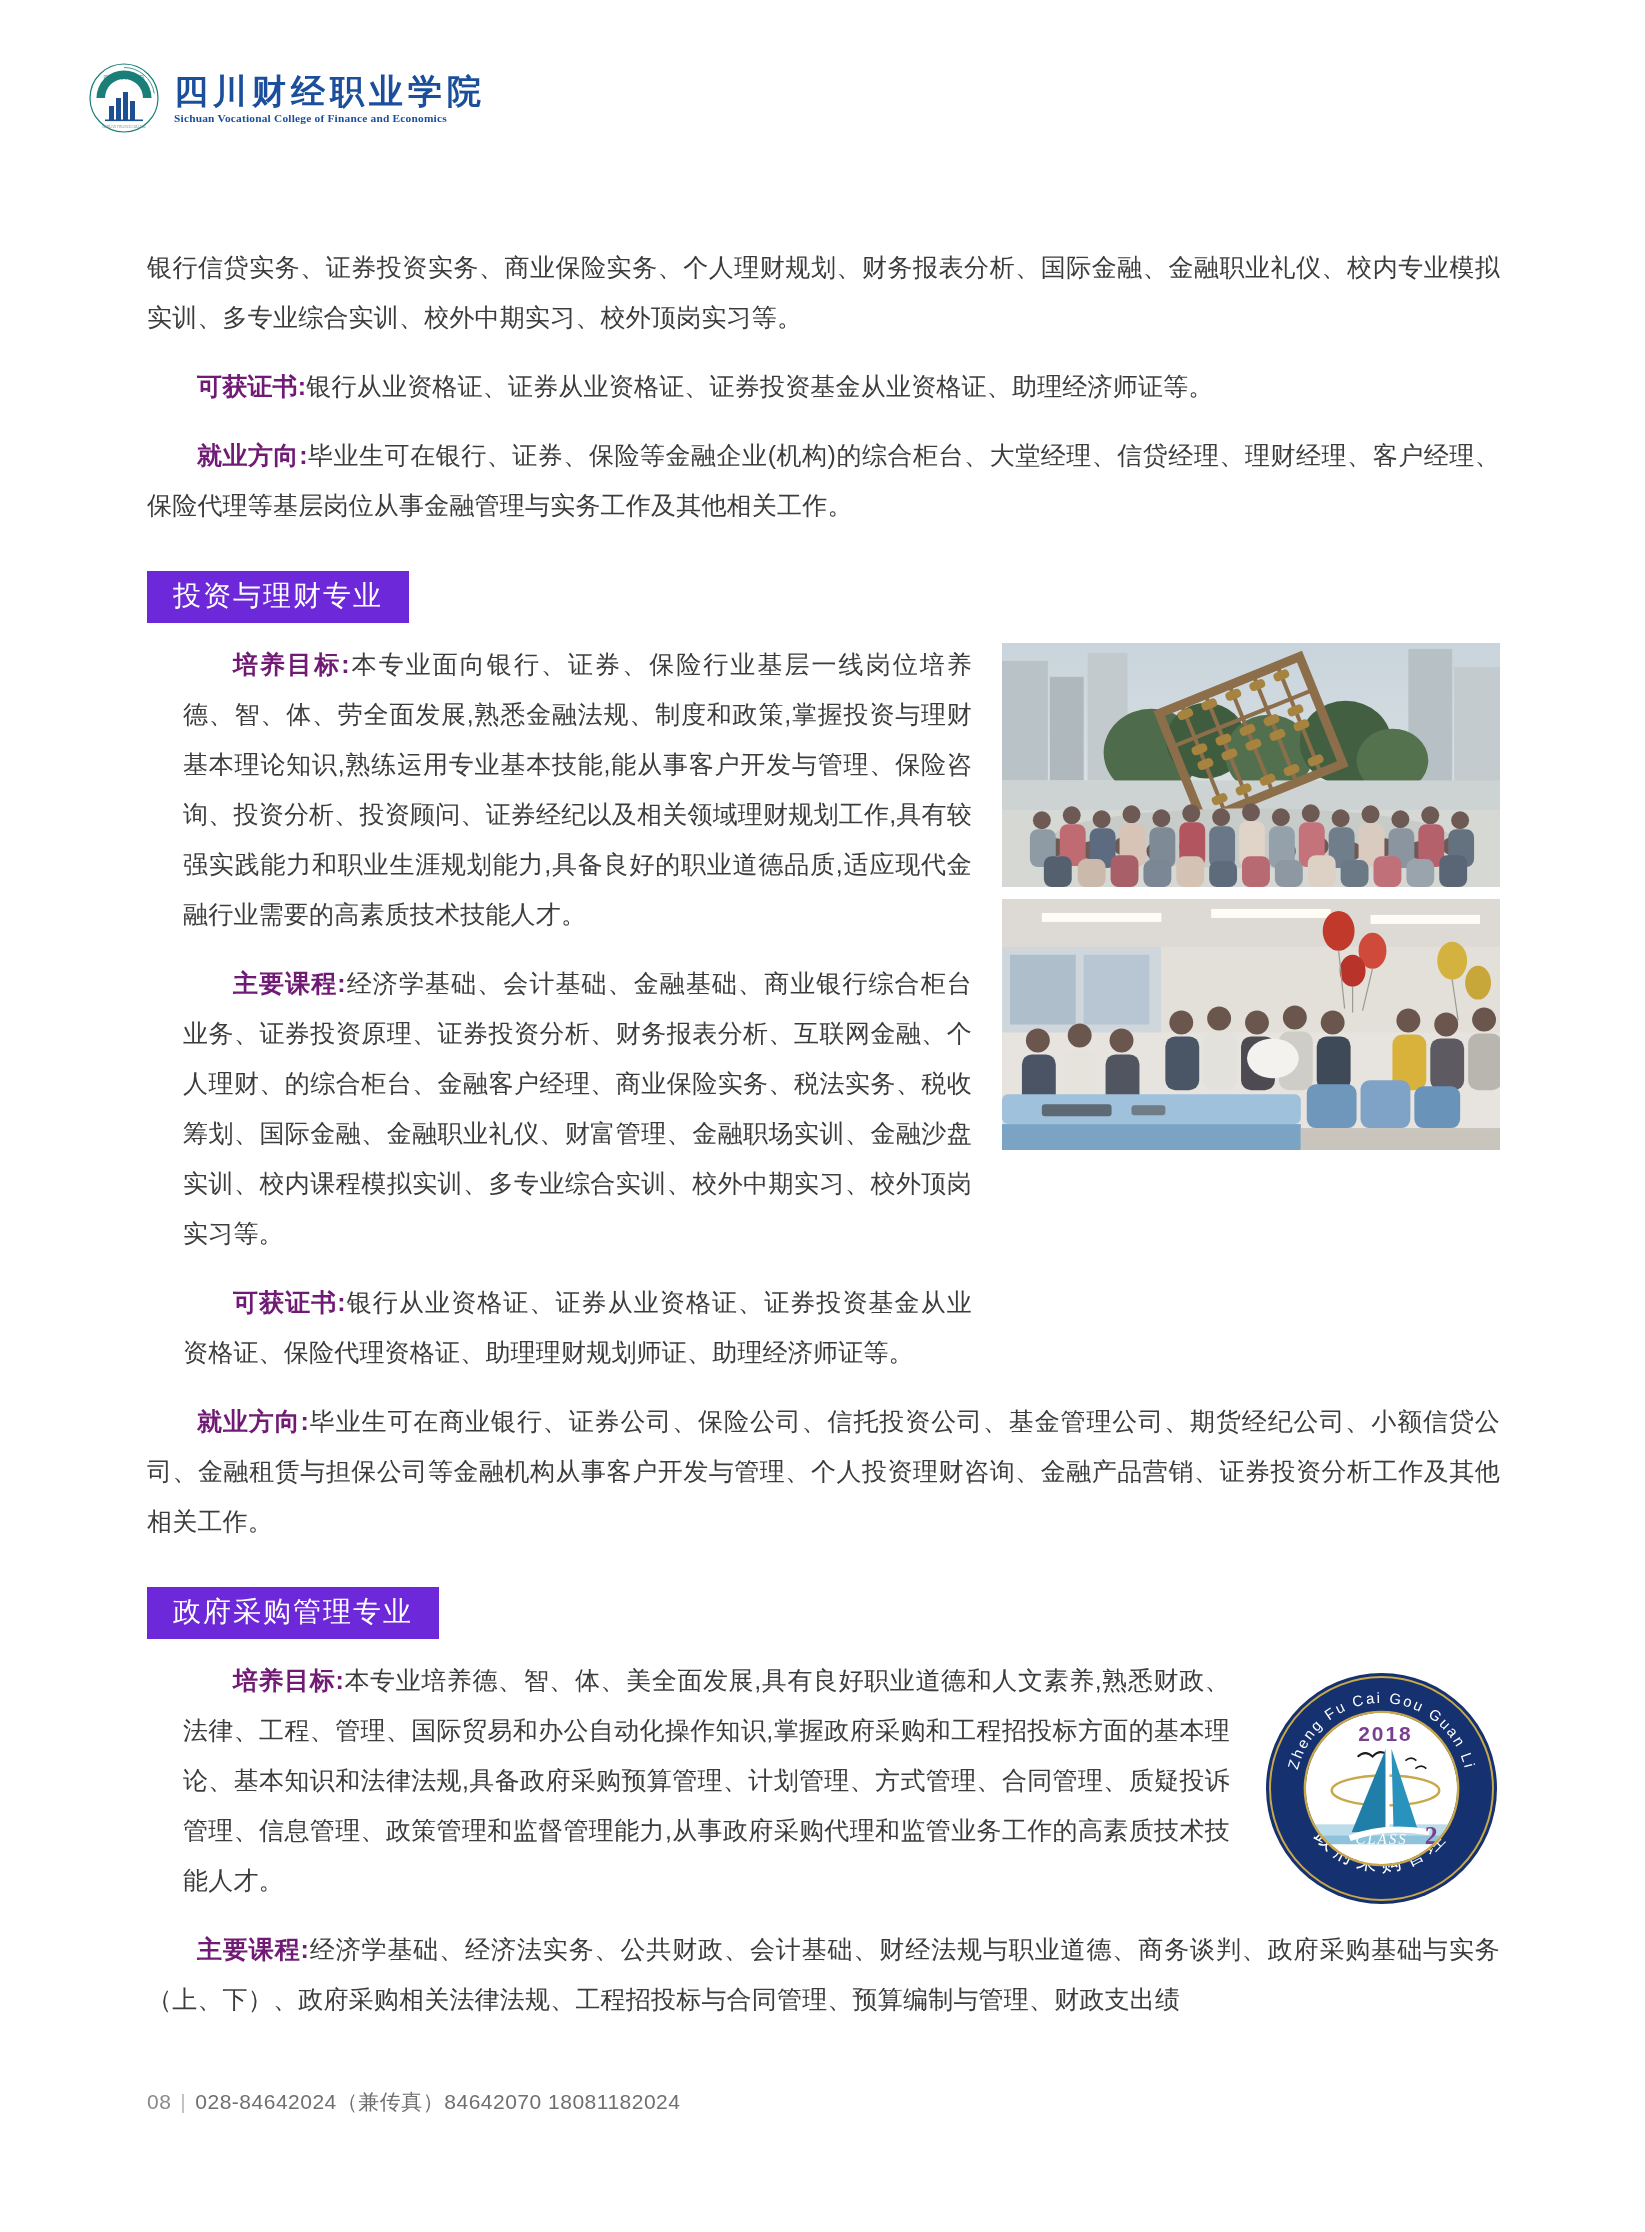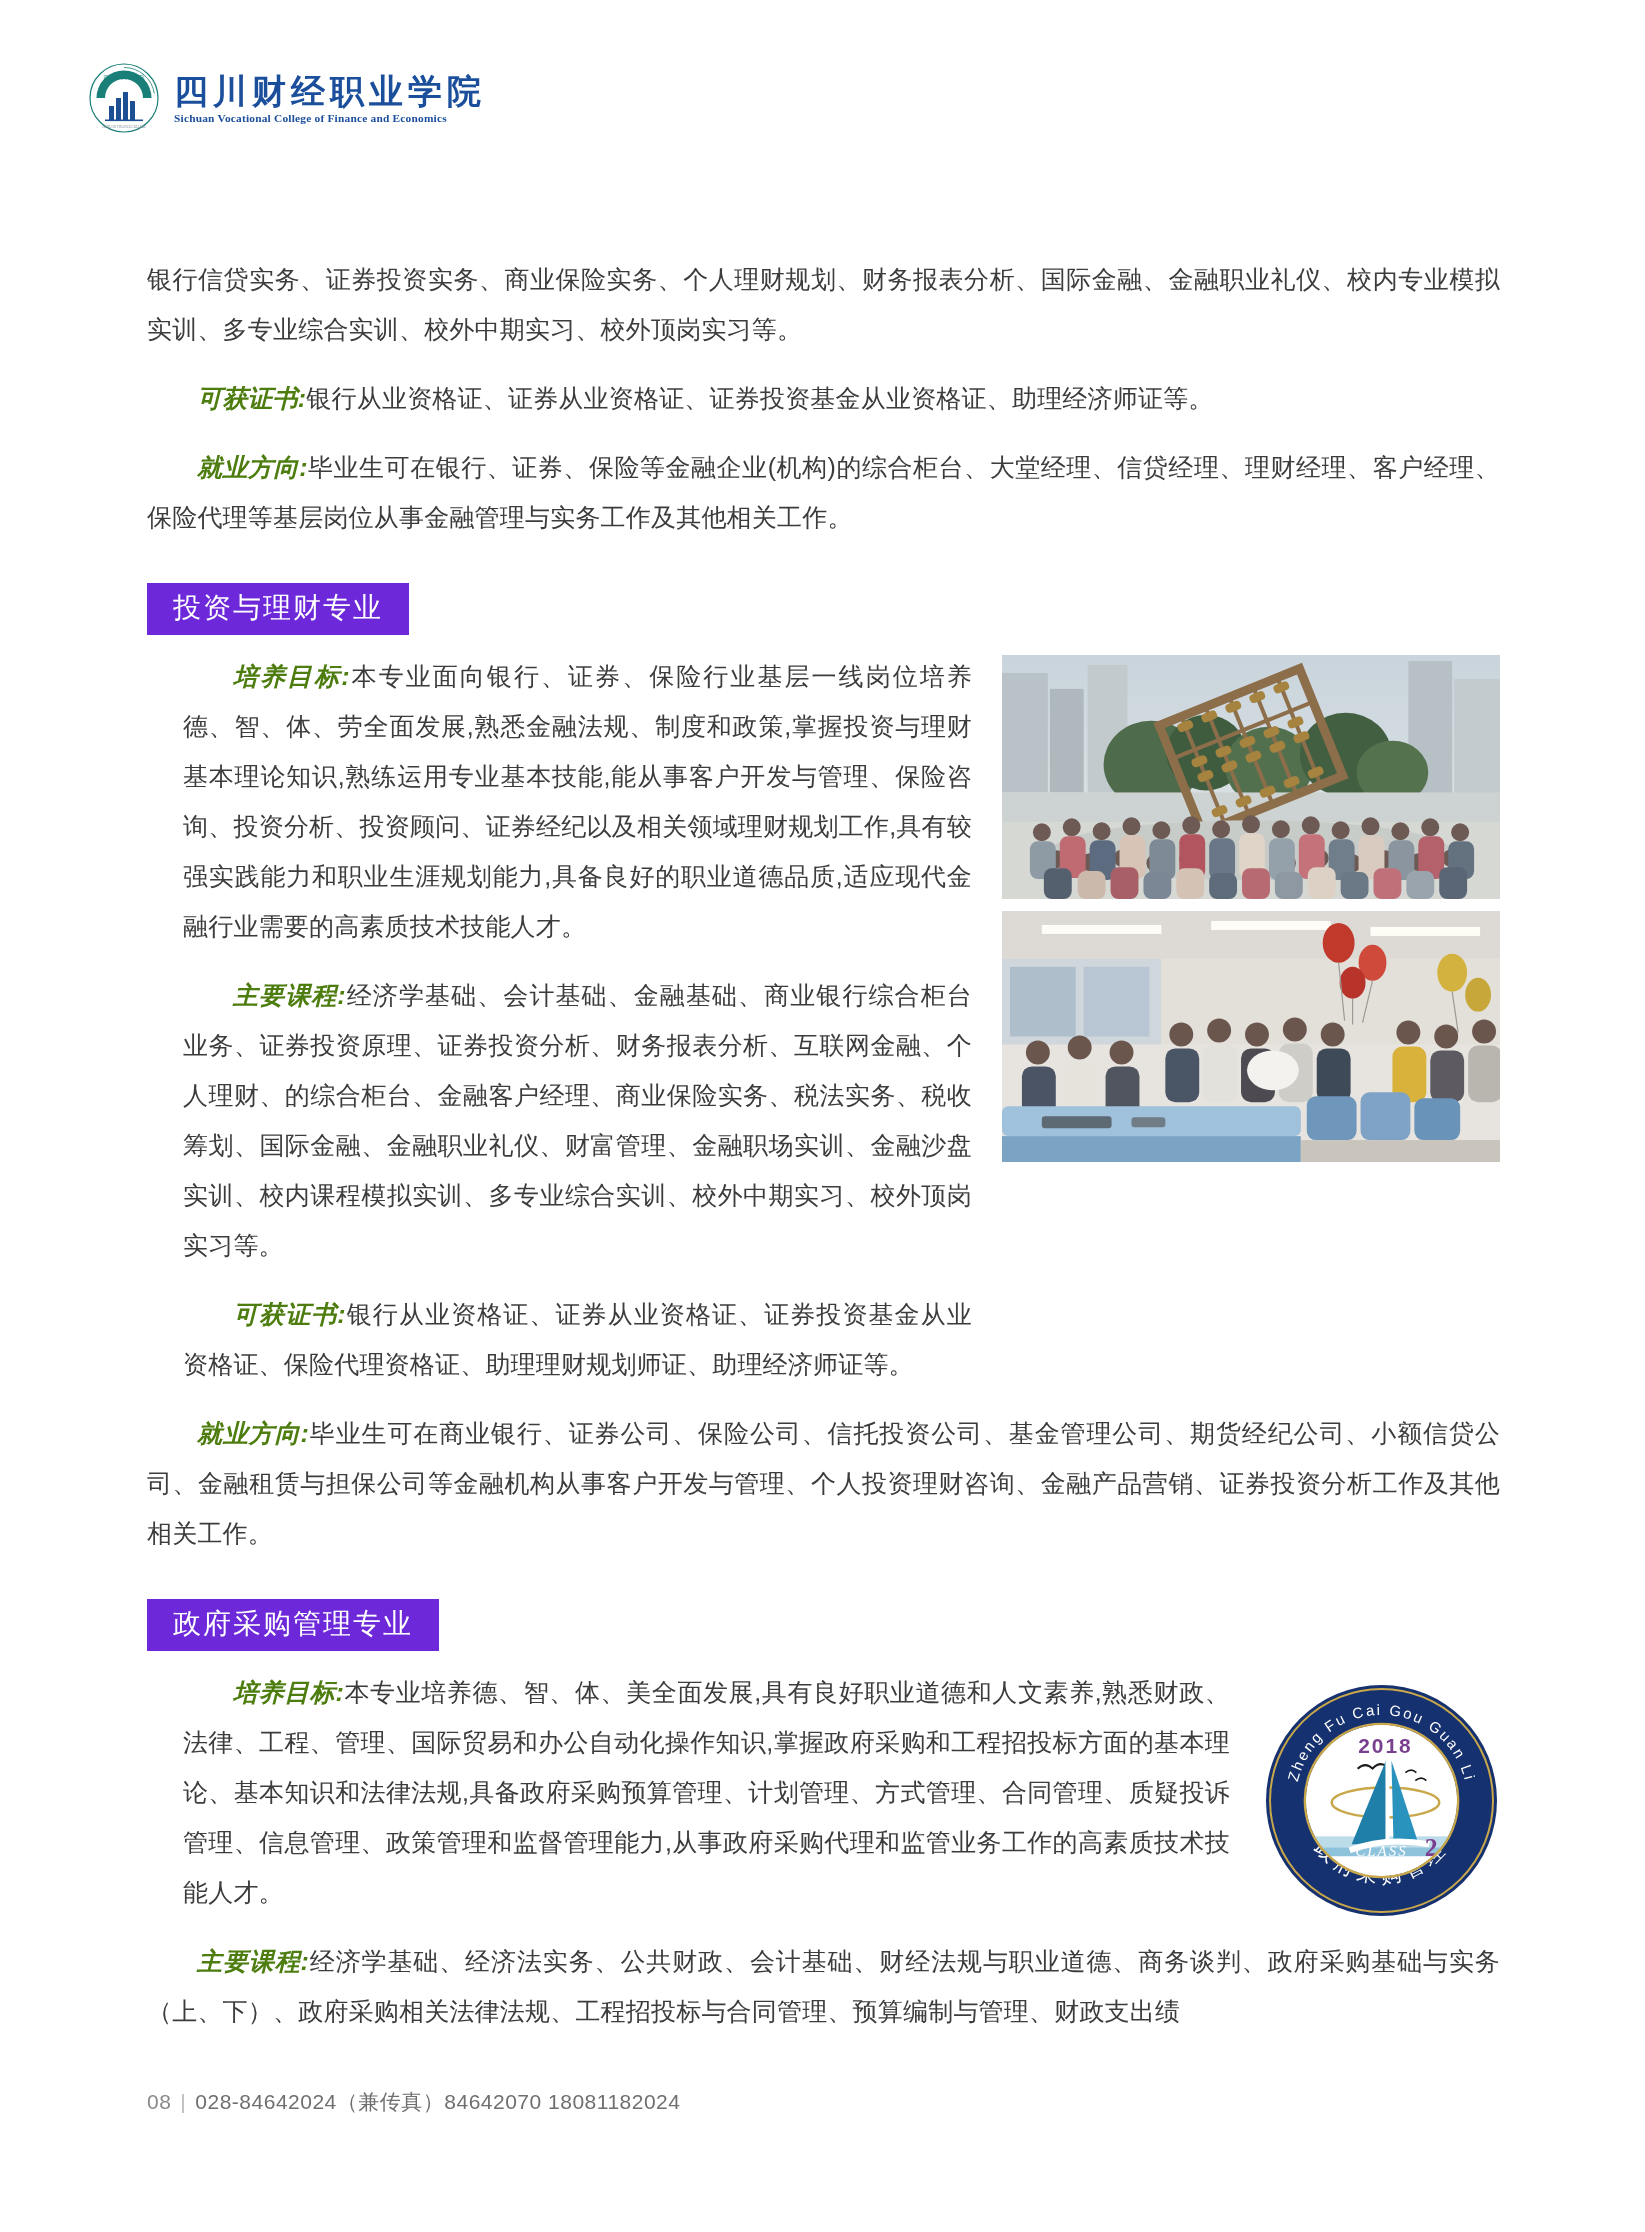--- a/index.html
+++ b/index.html
@@ -56,34 +56,34 @@
     color: #1b4f9c;
     letter-spacing: 0.2px;
     margin-top: 3px;
     white-space: nowrap;
   }
 
   
   .content {
     position: absolute;
     left: 147px;
-    top: 254px;
+    top: 242px;
     width: 1353px;
   }
   p.para {
     margin: 0 0 5px 0;
     font-size: 25px;
     line-height: 50px;
     color: #3c3c3c;
     text-align: justify;
     text-justify: inter-ideograph;
     letter-spacing: 0.2px;
   }
   p.indent { text-indent: 2em; }
-  .lead { font-weight: bold; color: #4d7c0f; font-style: italic; }
+  .lead { font-weight: bold; color: #701a75; }
 
   .gap-lg { height: 36px; }
   .gap-sm { height: 14px; }
 
   
   .banner {
     display: inline-block;
     background: #6d28d9;
     color: #ffffff;
     font-size: 28px;

